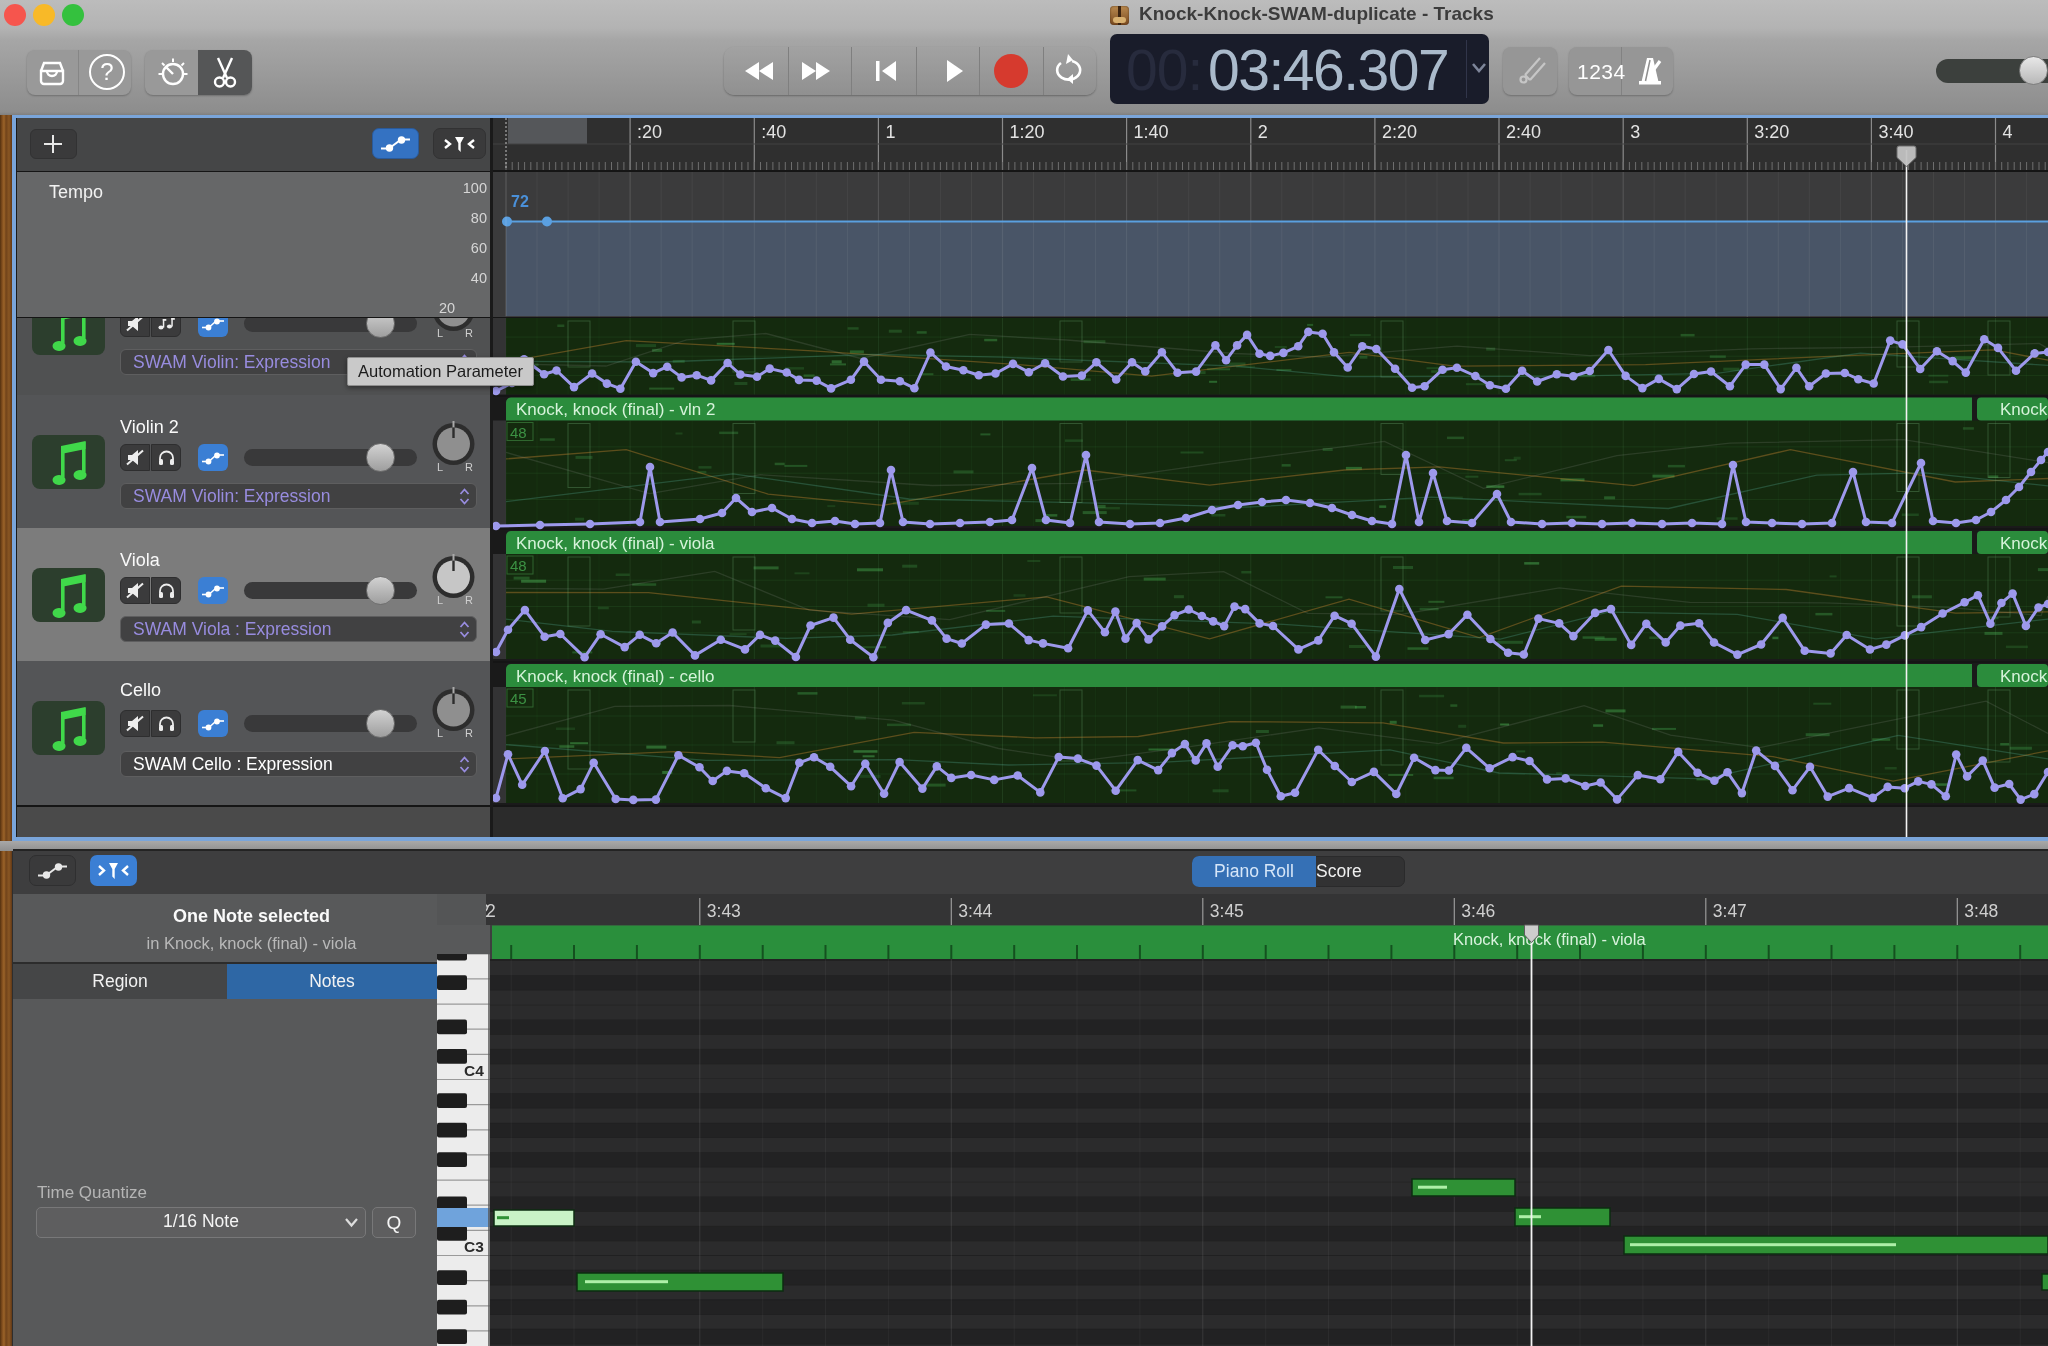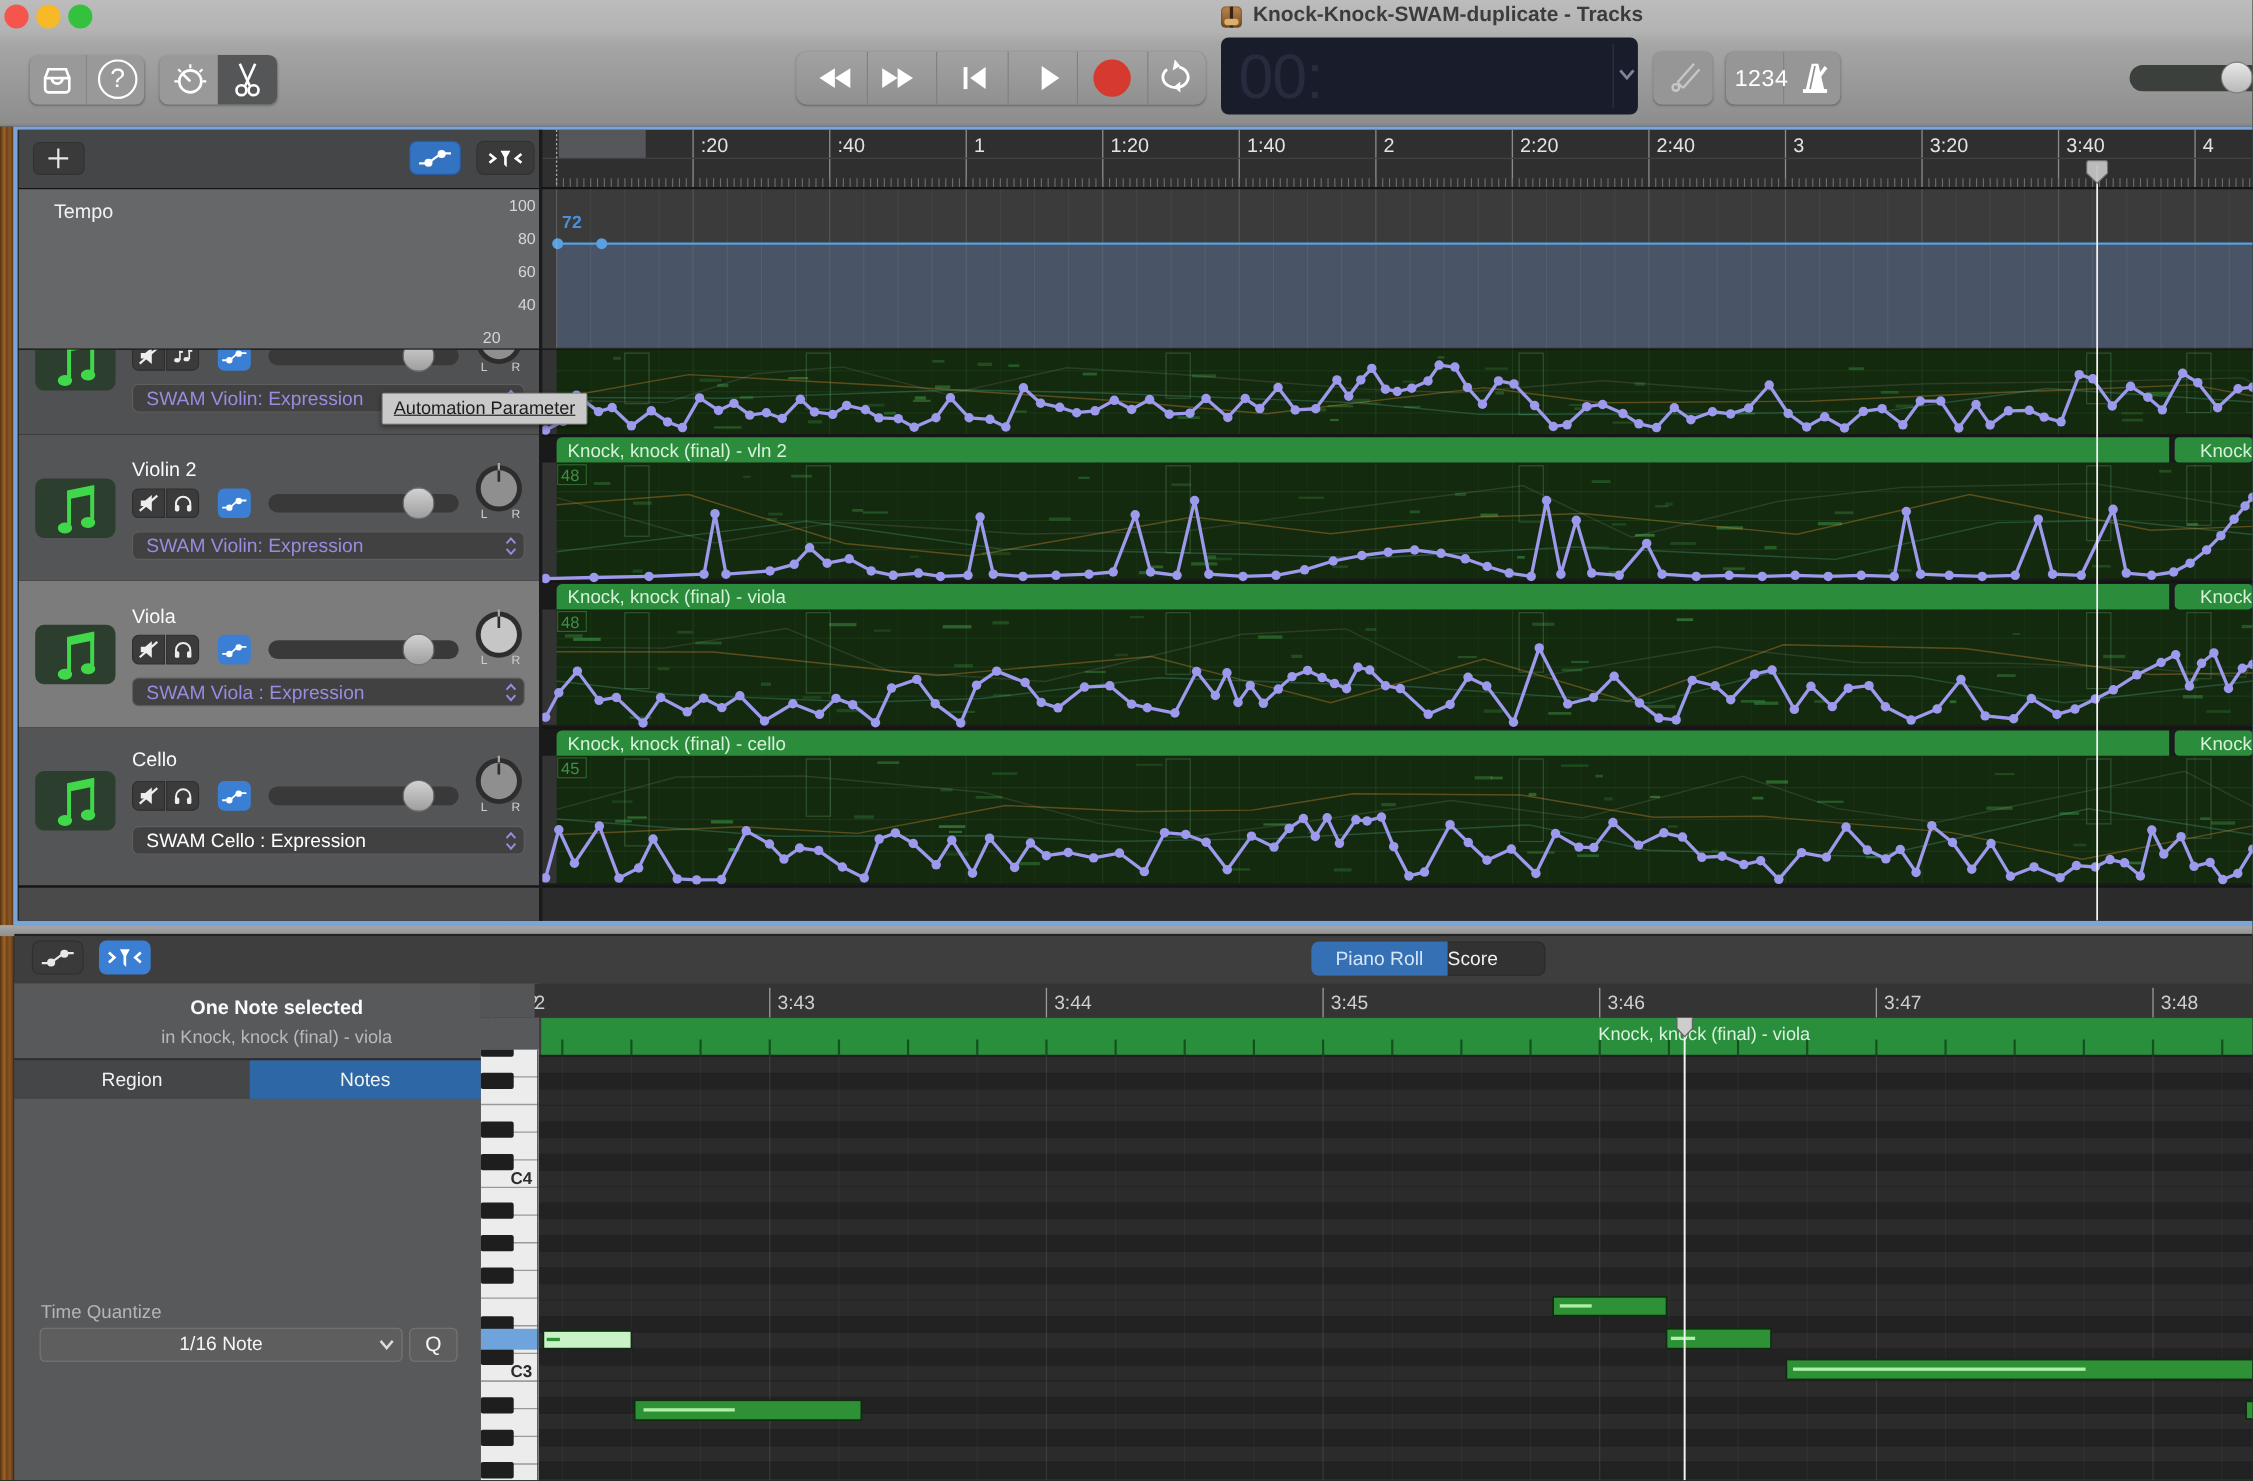--- a/index.html
+++ b/index.html
@@ -66,20 +66,21 @@
  </g>
  <circle cx="287" cy="24" r="17" fill="#d63a2e"></circle>
  <g fill="none" stroke="#fff" stroke-width="2.6">
   <path d="M337 16 a 11.5 9.5 0 1 0 11 -2"></path>
   <path d="M344 7 l5 6 l-7 4" fill="#fff" stroke="none"></path>
   <path d="M349 37 l-6 -5 l6 -5" fill="#fff" stroke="none"></path>
  </g>
 </svg>
 <div class="abs" style="left:1110px;top:34px;width:379px;height:70px;border-radius:7px;background:#191c2a;"></div>
 <div class="abs" style="left:1126px;top:37px;width:90px;height:60px;font-size:57px;letter-spacing:-1px;color:#272b3d;">00:</div>
+<div class="abs" style="left:1208px;top:37px;width:260px;height:60px;font-size:57px;letter-spacing:-1.5px;color:#aabacb;">03:46.307</div>
 <div class="abs" style="left:1466px;top:40px;width:1px;height:58px;background:#31354a;"></div>
 <svg class="abs" style="left:1471px;top:62px;" width="16" height="12" viewBox="0 0 16 12">
       <path d="M2 2 L8 9 L14 2" fill="none" stroke="#7d8599" stroke-width="2.6"></path>
     </svg>
 <div class="abs" style="left:1503px;top:47px;width:54px;height:48px;border-radius:8px;background:#969696;box-shadow:0 1px 2px rgba(0,0,0,.25);"></div>
 <svg class="abs" style="left:1514px;top:54px;" width="32" height="34" viewBox="0 0 32 34">
  <g stroke="#c6c6c6" stroke-width="2.2" fill="none">
   <path d="M11 21 L26 4 M16 26 L31 9 M11 21 L16 26"></path>
         <circle cx="9.5" cy="25.5" r="3"></circle>
  </g>
@@ -1577,21 +1578,21 @@
       <circle cx="1492.8" cy="642.6" r="4.3" fill="#9d99ec"></circle>
       <circle cx="1504.6" cy="669.6" r="4.3" fill="#9d99ec"></circle>
       <circle cx="1519.2" cy="666.0" r="4.3" fill="#9d99ec"></circle>
       <circle cx="1530.7" cy="681.6" r="4.3" fill="#9d99ec"></circle>
       <circle cx="1544.3" cy="676.1" r="4.3" fill="#9d99ec"></circle>
       <circle cx="1558" cy="654" r="4.3" fill="#9d99ec"></circle>
       <line x1="1416.5" y1="32" x2="1416.5" y2="719" stroke="#f3f3f3" stroke-width="1.6"></line>
       <path d="M 1407.0 30 a 2 2 0 0 1 2 -2 h15 a 2 2 0 0 1 2 2 v9.5 l-9.5 9 l-9.5 -9 z" fill="#c2c2c2" fill-opacity="0.95" stroke="#6e6e6e" stroke-width="1"></path>
     </svg>
     <div class="abs" style="left:490px;top:118px;width:3px;height:719px;background:#1a1a1a;"></div>
-<div class="abs" style="left:347px;top:357px;width:187px;height:29px;background:#c9c9c9;border:1px solid #8f8f8f;border-radius:2px;box-shadow:0 2px 5px rgba(0,0,0,.4);font-size:16.5px;color:#1c1c1c;text-align:center;line-height:27px;z-index:30;text-decoration:underline;">Automation Parameter</div>
+<div class="abs" style="left:347px;top:357px;width:187px;height:29px;background:#c9c9c9;border:1px solid #8f8f8f;border-radius:2px;box-shadow:0 2px 5px rgba(0,0,0,.4);font-size:16.5px;color:#1c1c1c;text-align:center;line-height:27px;z-index:30;">Automation Parameter</div>
 <div class="abs" style="left:0;top:841px;width:2048px;height:10px;background:linear-gradient(#a8a8a8,#8f8f8f);"></div>
 <div class="abs" style="left:13px;top:849px;width:2035px;height:2px;background:#232323;"></div>
 <div class="abs" style="left:13px;top:851px;width:2035px;height:495px;background:#3e3e3f;"></div>
 <div class="abs" style="left:29px;top:855px;width:47px;height:31px;background:#3a3a3b;border-radius:7px;border:1px solid #2f2f30;"></div>
 <svg class="abs" style="left:36px;top:861px;" width="33" height="20" viewBox="0 0 33 20">
  <g stroke="#e8e8e8" stroke-width="2" fill="#e8e8e8">
         <line x1="2" y1="14.5" x2="8" y2="14.5"></line>
         <line x1="12" y1="13" x2="20" y2="7"></line>
         <line x1="25" y1="5.5" x2="31" y2="5.5"></line>
         <circle cx="10.5" cy="14" r="2.7"></circle>

